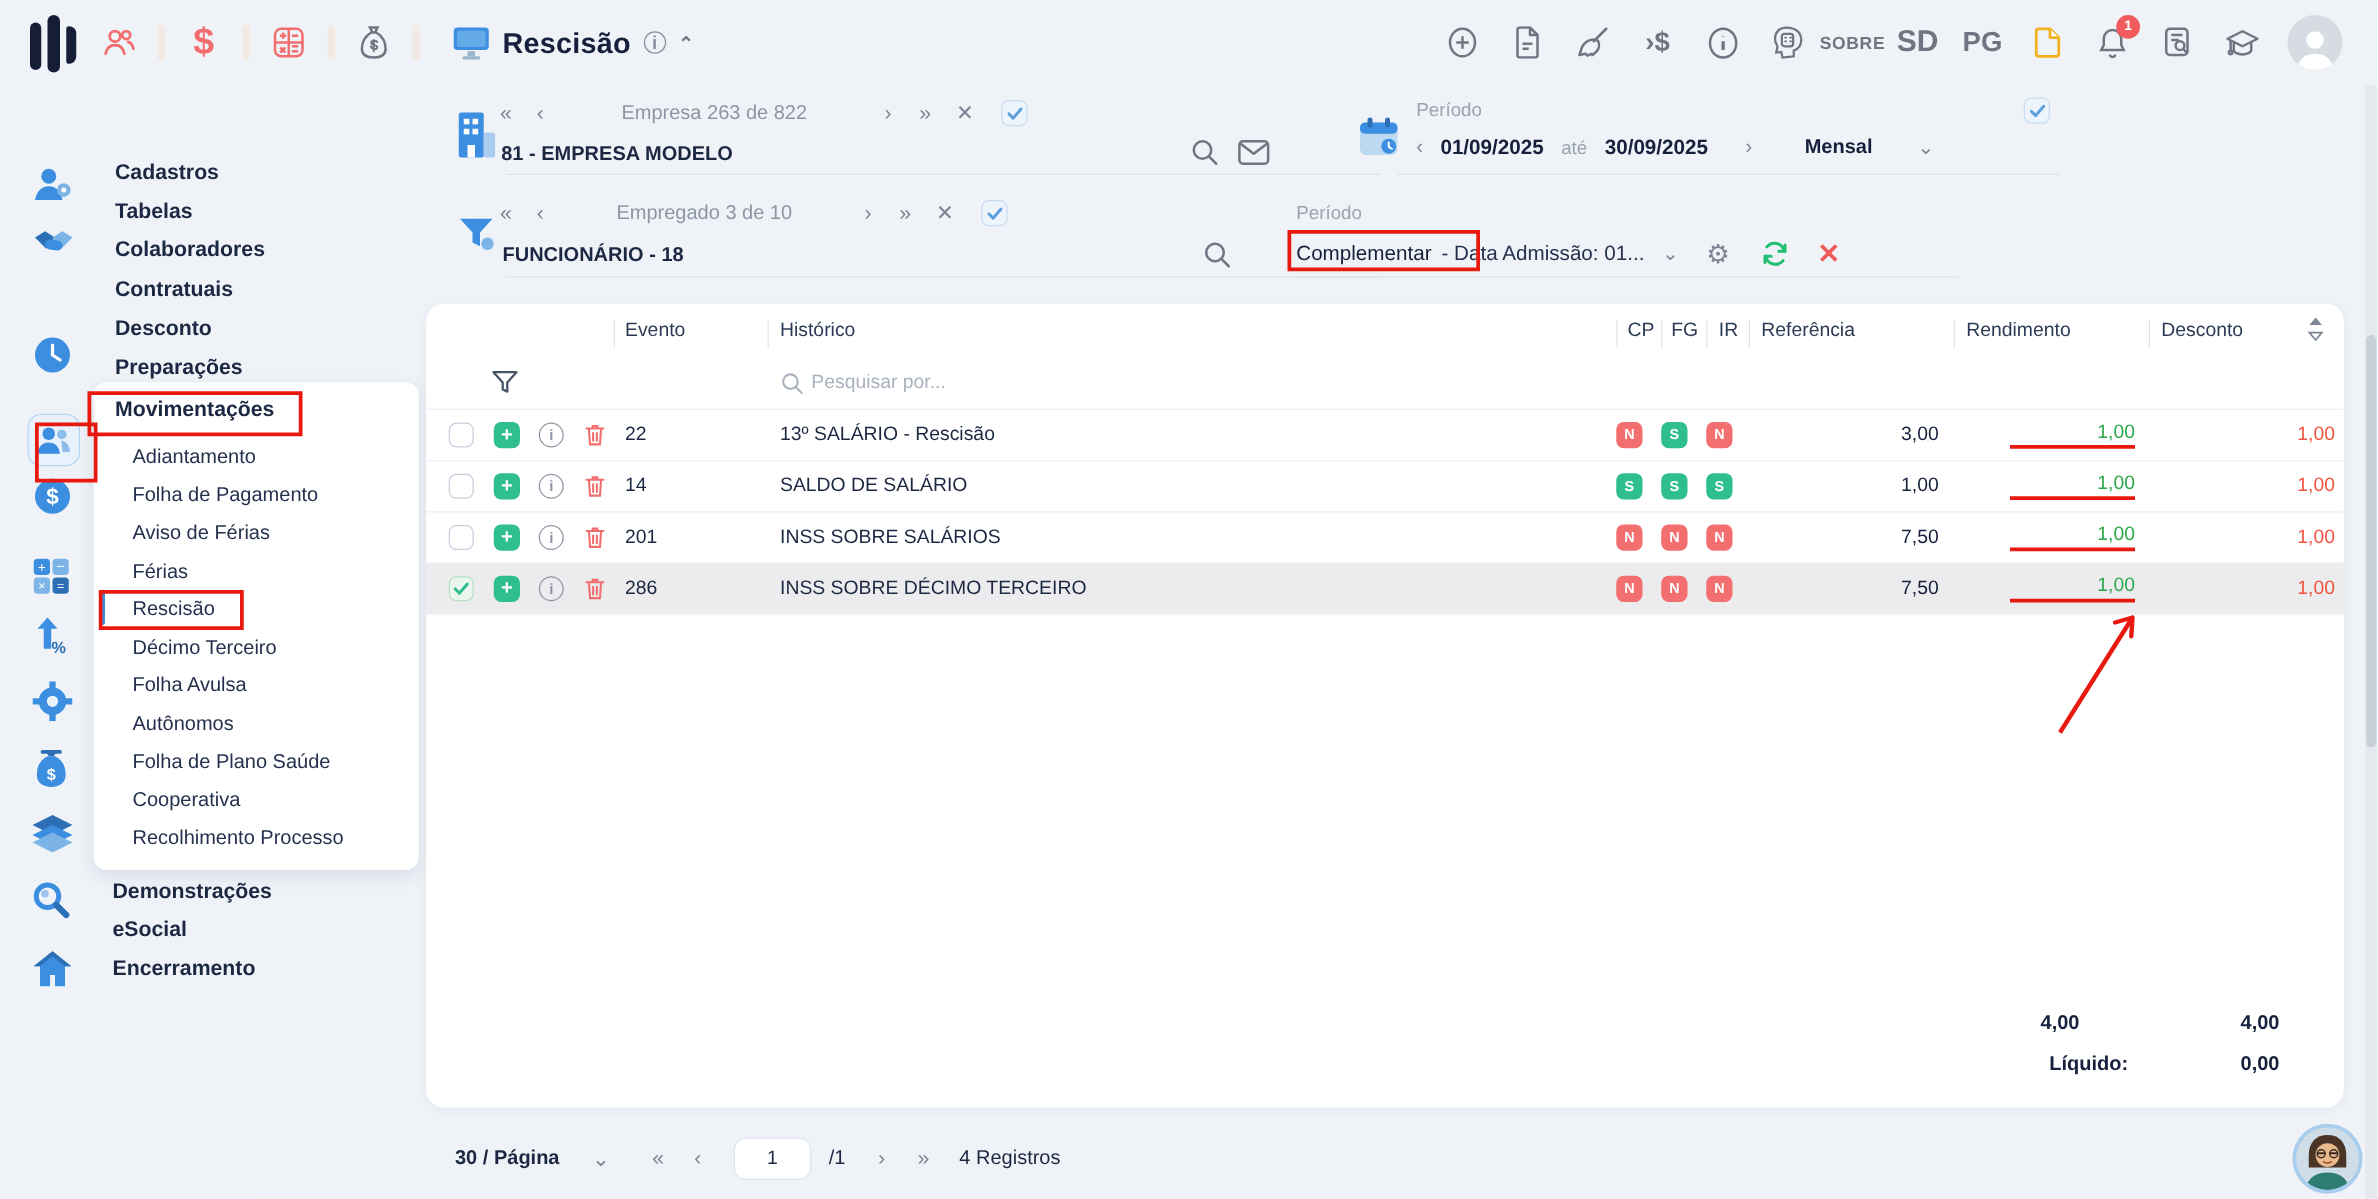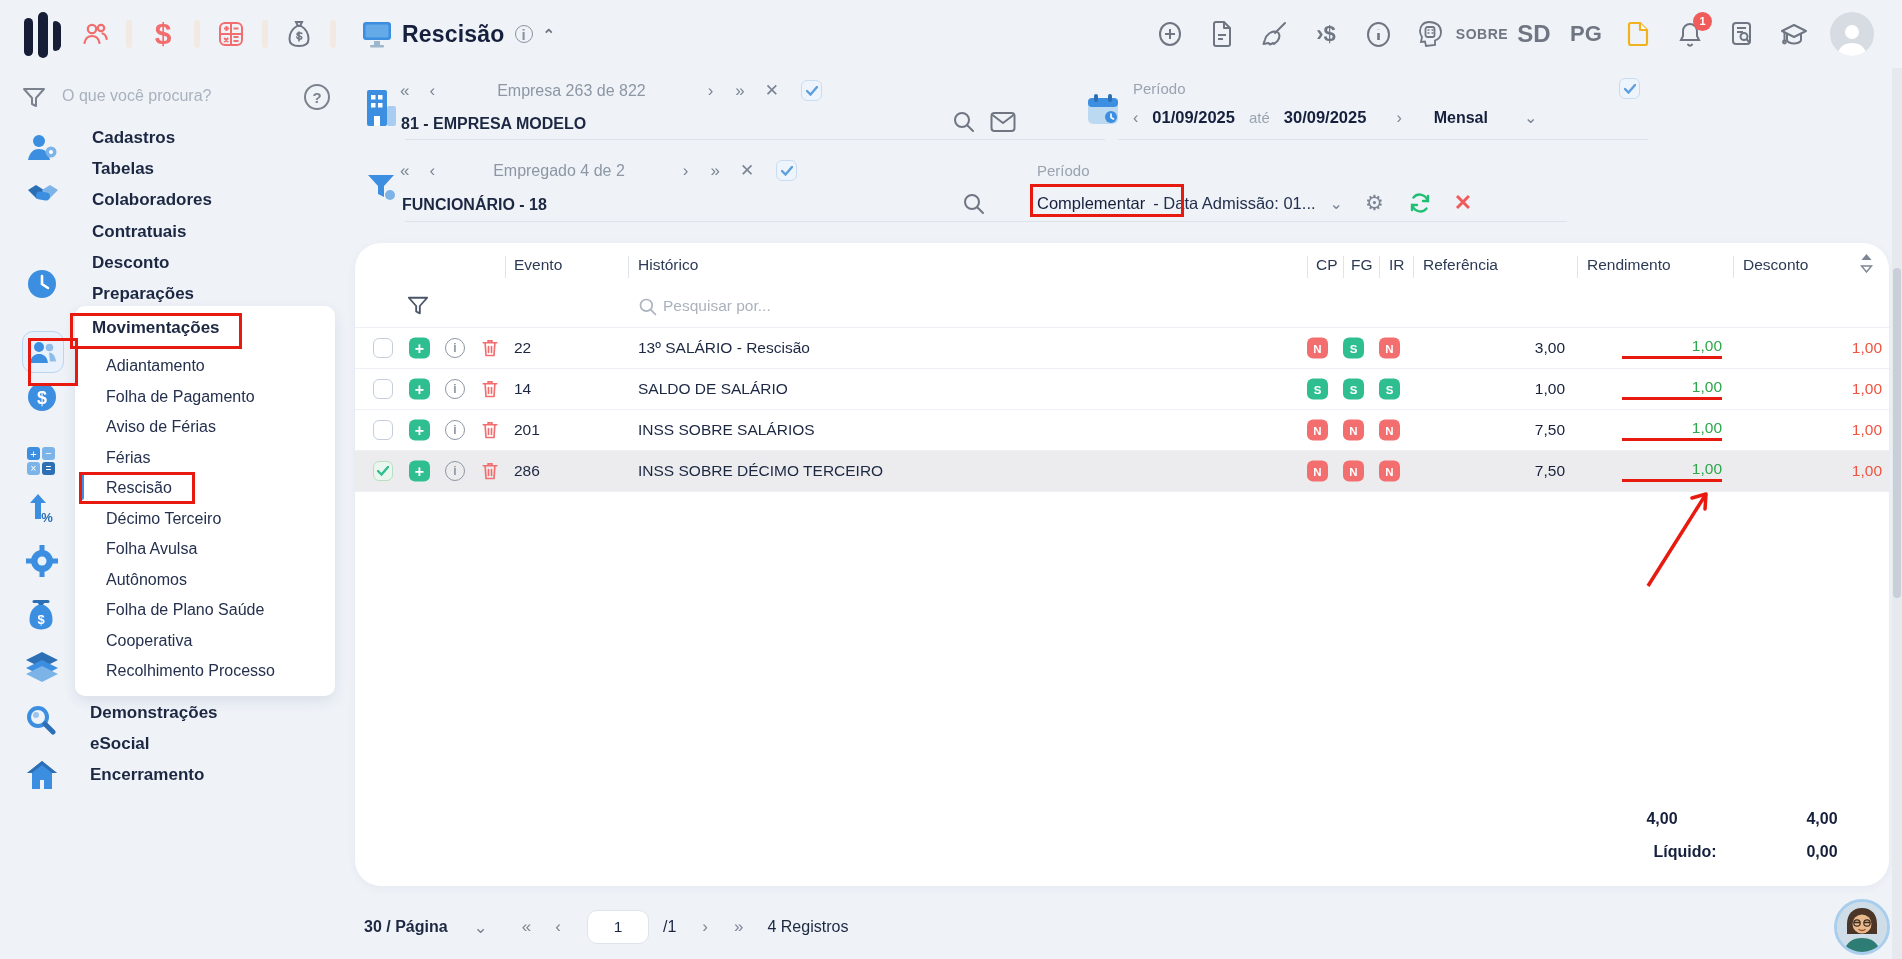--- a/index.html
+++ b/index.html
@@ -53,21 +53,21 @@
   .cbox { width:21px; height:21px; border-radius:6px; background:#edf4fc; border:1.5px solid #c9dcf1; display:flex; align-items:center; justify-content:center; color:#5e9fdd; }
   .ent-name { font-size:16px; font-weight:700; color:#1c2742; }
   .hline { position:absolute; height:1px; background:#dde3ec; }
   .plabel { font-size:15px; color:#9aa3b0; }
   .pdate { font-size:16.5px; font-weight:700; color:#16203c; }
   .pgray { font-size:15px; color:#9aa3b0; }
   .pmode { font-size:16px; font-weight:700; color:#16203c; }
   .chev { color:#7c8594; font-size:16px; }
 
   
-  .card { position:absolute; left:355px; top:243px; width:1534px; height:643px; background:#fff; border-radius:26px; box-shadow:0 2px 10px rgba(25,45,85,.05); }
+  .card { position:absolute; left:341px; top:243px; width:1534px; height:643px; background:#fff; border-radius:14px; box-shadow:0 2px 10px rgba(25,45,85,.05); }
   .thead { position:absolute; top:0; left:0; right:0; height:44px; font-size:15.5px; color:#2c3a55; }
   .thead span { position:absolute; top:13px; }
   .vsep { position:absolute; top:11px; width:1px; height:22px; background:#dfe3ea; }
   .tfilter { position:absolute; top:44px; left:0; right:0; height:40px; }
   .tsearch-ph { position:absolute; left:308px; top:10px; font-size:15.5px; color:#aab2be; }
   .trow { position:absolute; left:0; right:0; height:41px; border-top:1px solid #edf0f5; font-size:15.5px; }
   .trow.sel { background:#ececee; }
   .trow > * { position:absolute; top:50%; transform:translateY(-50%); }
   .cb { width:20px; height:20px; border:1.5px solid #c6cedb; border-radius:6px; background:#fff; display:flex; align-items:center; justify-content:center; color:transparent; }
   .cb.on { background:#eaf6ee; border-color:#b7dfc3; color:#2fbe8f; }
@@ -214,29 +214,20 @@
       </span>
       <span class="avatar-top">
         <svg width="34" height="36" viewBox="0 0 34 36">
             <circle cx="17" cy="12" r="7" fill="#fff"></circle>
             <path d="M2 36c2-10 8-13 15-13s13 3 15 13z" fill="#fff"></path>
           </svg>
       </span>
     </div>
   </div>
 
-  <div class="side-search">
-    <span class="abs" style="left:22px;top:8px;color:#7b828e;">
-      <svg width="24" height="24" viewBox="0 0 24 24" fill="none" stroke="currentColor" stroke-width="2" stroke-linejoin="round">
-          <path d="M2 3h20l-8 9v8l-4-2v-6z"></path>
-        </svg>
-    </span>
-    <span class="ph">O que você procura?</span>
-    <span class="help">?</span>
-  </div>
 
   <span class="rail-ic" style="top:132px">
     <svg width="32" height="30" viewBox="0 0 32 30">
         <circle cx="13" cy="9" r="6" fill="#3c8ee0"></circle>
         <path d="M2 28c1.5-8 6-11 11-11s9.5 3 11 11z" fill="#3c8ee0"></path>
         <circle cx="25" cy="20" r="5.5" fill="#7db4e8"></circle>
         <circle cx="25" cy="20" r="2" fill="#fff"></circle>
       </svg>
   </span>
   <span class="rail-ic" style="top:182px">
@@ -396,40 +387,40 @@
         <path d="M26 22v3.5l2.5 1.5" stroke="#fff" stroke-width="1.6" fill="none" stroke-linecap="round"></path>
       </svg>
   </span>
   <div class="abs plabel" style="left:1133px;top:80px">Período</div>
   <div class="abs" style="left:1133px;top:108px;display:flex;align-items:center;gap:14px">
     <span class="chev">‹</span>
     <span class="pdate">01/09/2025</span>
     <span class="pgray">até</span>
     <span class="pdate">30/09/2025</span>
     <span class="chev" style="margin-left:16px">›</span>
-    <span class="pmode" style="margin-left:18px">Mensal</span>
+    <span class="pmode" style="margin-left:28px">Mensal</span>
     <span class="chev" style="margin-left:22px">⌄</span>
   </div>
   <span class="cbox abs" style="left:1619px;top:78px">
     <svg width="12" height="10" viewBox="0 0 12 10" fill="none" stroke="currentColor" stroke-width="2.4" stroke-linecap="round">
         <path d="M1 5l3.5 3.5L11 1"></path>
       </svg>
   </span>
   <div class="hline" style="left:1118px;top:139px;width:530px"></div>
 
   <span class="abs" style="left:366px;top:172px">
     <svg width="30" height="30" viewBox="0 0 30 30">
         <path d="M2 3h26l-10 11v11l-6-3V14z" fill="#3c8ee0"></path>
         <circle cx="24" cy="23" r="5" fill="#7db4e8"></circle>
       </svg>
   </span>
   <div class="abs nav-row" style="left:400px;top:160px">
     <span class="nv b">«</span>
     <span class="nv">‹</span>
-    <span style="padding:0 36px;">Empregado 4 de 2</span>
+    <span style="padding:0 36px;">Empregado 3 de 10</span>
     <span class="nv">›</span>
     <span class="nv b">»</span>
     <span class="nav-x">✕</span>
     <span class="cbox">
       <svg width="12" height="10" viewBox="0 0 12 10" fill="none" stroke="currentColor" stroke-width="2.4" stroke-linecap="round">
           <path d="M1 5l3.5 3.5L11 1"></path>
         </svg>
     </span>
   </div>
   <div class="abs ent-name" style="left:402px;top:196px">FUNCIONÁRIO - 18</div>

